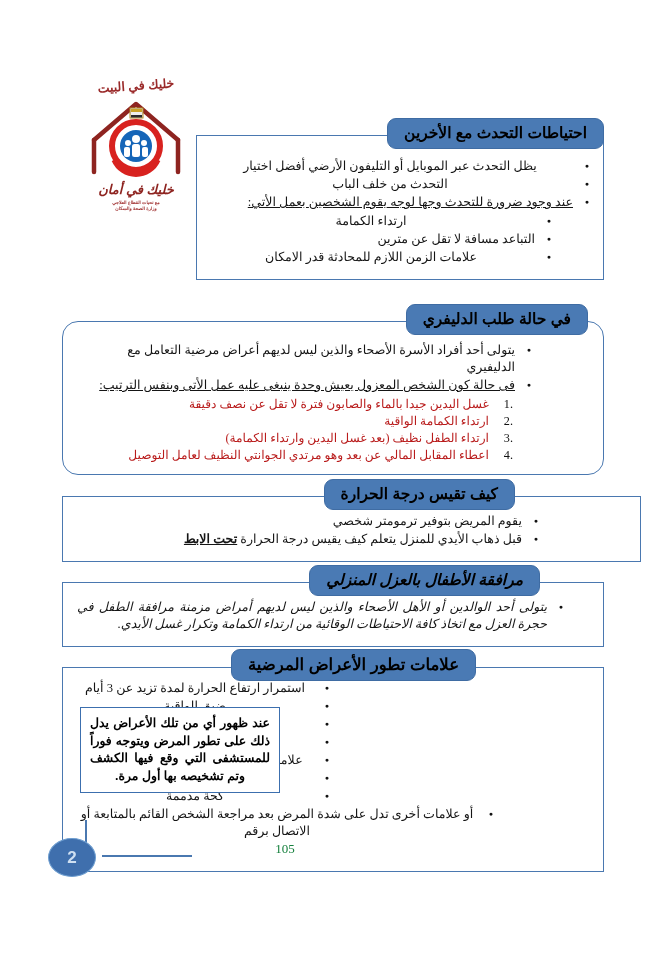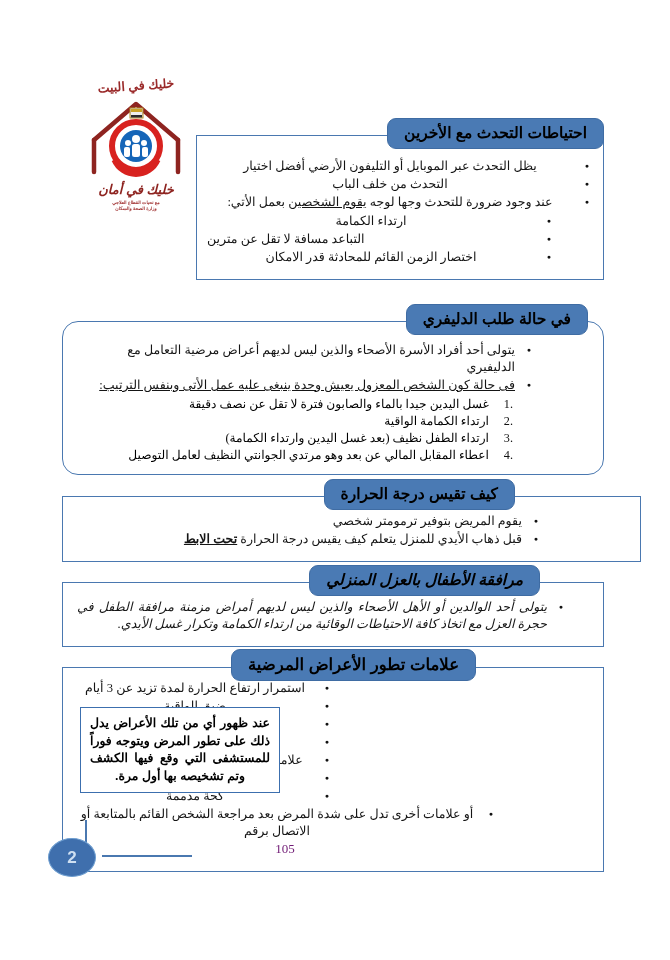--- a/index.html
+++ b/index.html
@@ -124,21 +124,21 @@
     margin: 2px 0 0 0;
     padding: 0;
     counter-reset: item;
   }
   ol.nlist > li {
     position: relative;
     counter-increment: item;
     padding-right: 30px;
     font-size: 12.2px;
     line-height: 17px;
-    color: #000000;
+    color: #b91c1c;
   }
   ol.nlist > li::before {
     content: counter(item) ".";
     position: absolute;
     right: 6px;
     top: 0;
     font-size: 12.2px;
     line-height: 17px;
     direction: ltr;
     color: #111;
@@ -189,21 +189,21 @@
   }
   .connector-h {
     position: absolute;
     height: 2.2px;
     background: #4a78b0;
     z-index: 2;
   }
 
   .tail105 {
     font-size: 13px;
-    color: #701a75;
+    color: #15803d;
     text-align: center;
     direction: ltr;
     margin-top: 0px;
     padding-right: 0;
   }
 </style>
 </head>
 <body>
 
 <div class="page">
@@ -236,28 +236,28 @@
       <div>وزارة الصحة والسكان</div>
     </div>
   </div>
 
   <div class="section" style="left:196px; top:118px; width:408px;">
     <div class="sec-header" style="right:0px; top:0px;">احتياطات التحدث مع الأخرين</div>
     <div class="sec-box" style="margin-top:17px; padding:22px 14px 12px 10px; min-height:128px;">
       <ul class="blist">
         <li style="text-align:center;"><span>يظل التحدث عبر الموبايل أو التليفون الأرضي أفضل اختيار</span></li>
         <li style="text-align:center;"><span>التحدث من خلف الباب</span></li>
-        <li style="text-align:center;">
+        <li style="text-align:right;text-decoration:underline;">
           <span>عند وجود ضرورة للتحدث وجها لوجه </span><span class="u">يقوم الشخصين</span><span> بعمل الأتي:</span>
         </li>
       </ul>
       <ul class="blist" style="margin-top:2px; padding-right:38px;">
         <li style="text-align:center;"><span>ارتداء الكمامة</span></li>
-        <li style="text-align:left;"><span>التباعد مسافة لا تقل عن مترين</span></li>
-        <li style="text-align:center;"><span>اختصار الزمن القائم للمحادثة قدر الامكان</span></li>
+        <li style="text-align:right;"><span>التباعد مسافة لا تقل عن مترين</span></li>
+        <li style="text-align:center;"><span>علامات الزمن اللازم للمحادثة قدر الامكان</span></li>
       </ul>
     </div>
   </div>
 
   <div class="section" style="left:62px; top:304px; width:542px;">
     <div class="sec-header" style="right:16px; top:0px;">في حالة طلب الدليفري</div>
     <div class="sec-box" style="margin-top:17px; padding:20px 18px 10px 14px; min-height:134px;border-radius:16px;">
       <ul class="blist" style="padding-right:54px;">
         <li><span>يتولى أحد أفراد الأسرة الأصحاء والذين ليس لديهم أعراض مرضية التعامل مع الدليفيري</span></li>
         <li><span class="u">فى حالة كون الشخص المعزول يعيش وحدة ينبغى عليه عمل الأتى وبنفس الترتيب:</span></li>

